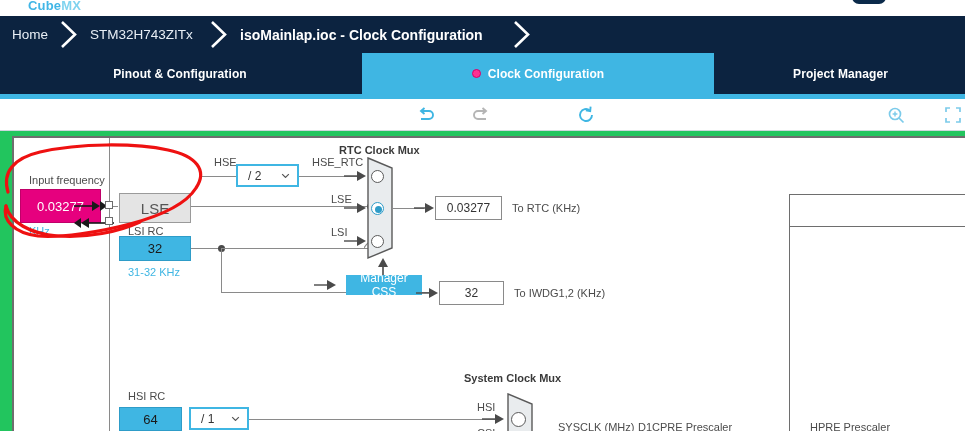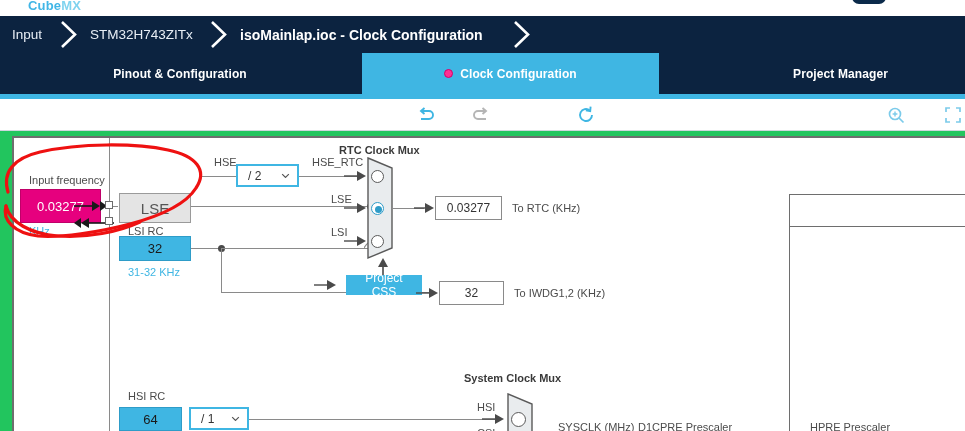--- a/index.html
+++ b/index.html
@@ -163,21 +163,21 @@
 <div id="app">
 
   <div class="brandbar">
     <div class="brand">
       <span class="cube">Cube</span><span class="mx">MX</span>
     </div>
     <div class="tr-pill"></div>
   </div>
 
   <div class="breadcrumb">
-    <div class="crumb" style="left:12px;">Input</div>
+    <div class="crumb" style="left:12px;">Home</div>
     <div class="chev" style="left:60px;">
       <svg width="18" height="27" viewBox="0 0 18 27">
           <path d="M2 1 L15 13.5 L2 26" fill="none" stroke="#ffffff" stroke-width="2.6"></path>
         </svg>
     </div>
     <div class="crumb" style="left:90px;">STM32H743ZITx</div>
     <div class="chev" style="left:210px;">
       <svg width="18" height="27" viewBox="0 0 18 27">
           <path d="M2 1 L15 13.5 L2 26" fill="none" stroke="#ffffff" stroke-width="2.6"></path>
         </svg>
@@ -188,21 +188,21 @@
           <path d="M2 1 L15 13.5 L2 26" fill="none" stroke="#ffffff" stroke-width="2.6"></path>
         </svg>
     </div>
   </div>
 
   <div class="tabs">
     <div class="tab" style="left:0px; width:360px;">
       <span>Pinout &amp; Configuration</span>
     </div>
     <div class="tabsplit" style="left:360px;"></div>
-    <div class="tab sel" style="left:362px; width:297px;">
+    <div class="tab sel" style="left:362px; width:352px;">
       <span class="tab-dot"></span>
       <span>Clock Configuration</span>
     </div>
     <div class="tabsplit" style="left:714px;"></div>
     <div class="tab" style="left:716px; width:249px;">
       <span>Project Manager</span>
     </div>
   </div>
   <div class="tabs-underline"></div>
 
@@ -332,21 +332,21 @@
       </svg>
 
       <div class="hline" style="left:378px; top:70px; width:32px;"></div>
       <svg style="position:absolute; left:400px; top:63px;" width="24" height="14">
         <path d="M0 7 H12" stroke="#4a4a4a" stroke-width="1.4"></path>
         <path d="M11 2 L20 7 L11 12 Z" fill="#4a4a4a"></path>
       </svg>
       <div class="outbox" style="left:421px; top:58px; width:67px; height:24px;">0.03277</div>
       <div class="lbl" style="left:491px; top:64px;">To RTC (KHz)</div>
 
-      <button class="csbtn" style="left:332px; top:137px; width:76px; height:20px;">Project CSS</button>
+      <button class="csbtn" style="left:332px; top:137px; width:76px; height:20px;">Manager CSS</button>
       <svg style="position:absolute; left:300px; top:140px;" width="30" height="14">
         <path d="M0 7 H14" stroke="#4a4a4a" stroke-width="1.4"></path>
         <path d="M13 2 L22 7 L13 12 Z" fill="#4a4a4a"></path>
       </svg>
 
       <svg style="position:absolute; left:402px; top:148px;" width="26" height="14">
         <path d="M0 7 H14" stroke="#4a4a4a" stroke-width="1.4"></path>
         <path d="M13 2 L22 7 L13 12 Z" fill="#4a4a4a"></path>
       </svg>
       <div class="outbox" style="left:425px; top:143px; width:65px; height:24px;">32</div>

